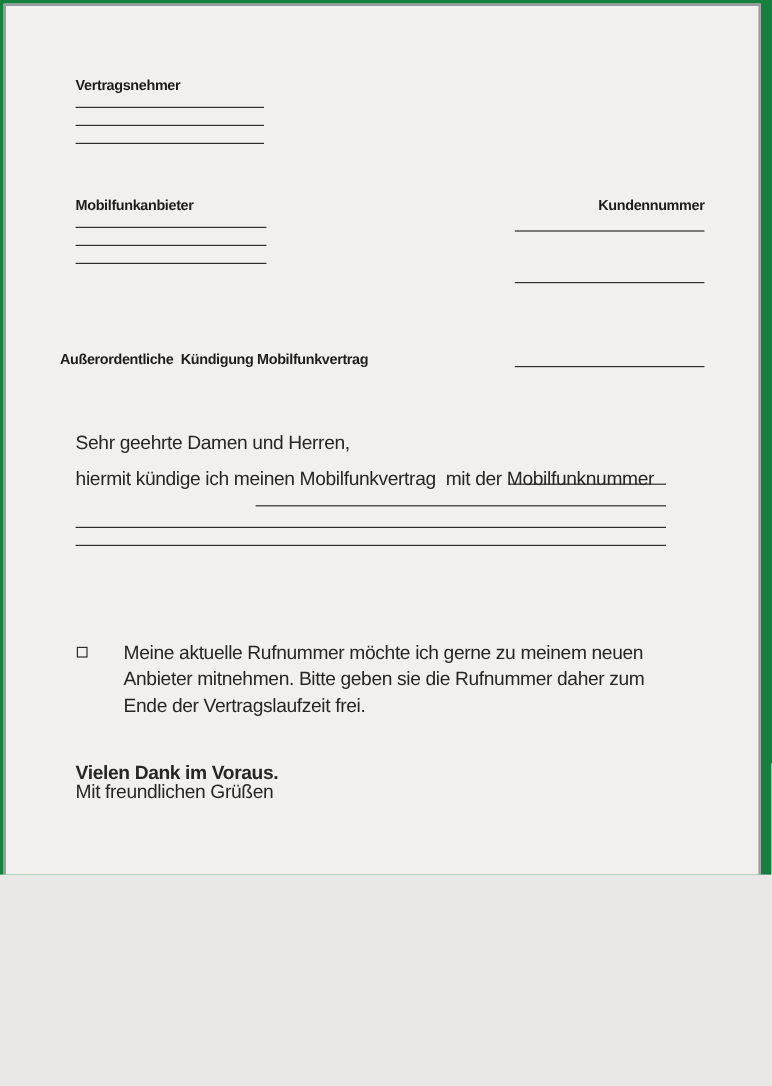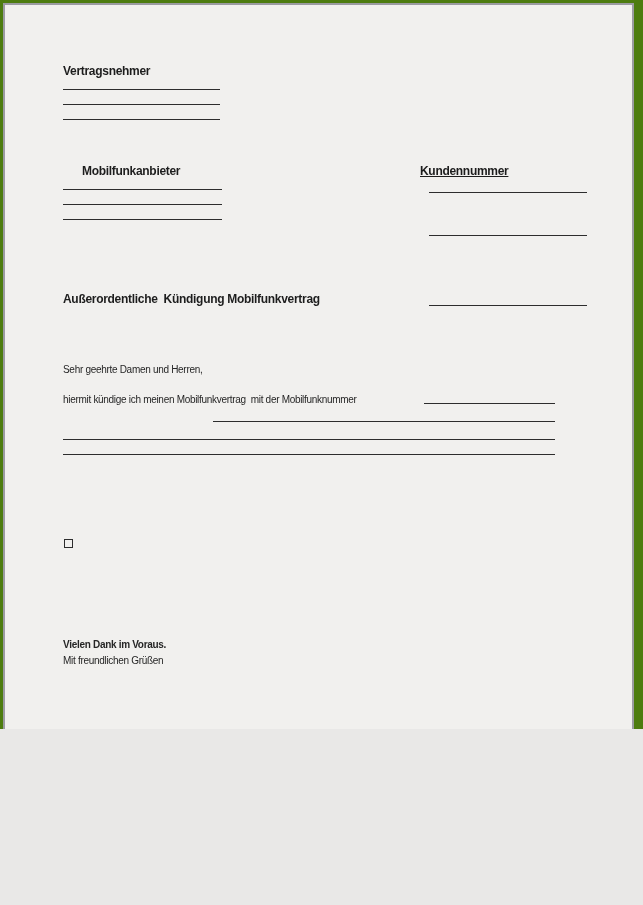--- a/index.html
+++ b/index.html
@@ -5,57 +5,57 @@
   html, body {
     margin: 0;
     padding: 0;
     background: #e9e8e7;
     font-family: "Liberation Sans", sans-serif;
   }
   .canvas {
     position: relative;
     width: 643px;
     height: 729px;
-    background: #4d7c0f;
+    background: #15803d;
     overflow: hidden;
     color: #222222;
   }
   
   .frame {
     position: absolute;
     left: 3px; top: 3px;
     width: 631px; height: 890px;
     border: 2px solid #9b9ba1;
     box-sizing: border-box;
     background: #f1f0ee;
   }
   .bottom-bar {
     position: absolute;
     left: 0; top: 896px;
     width: 643px; height: 5px;
     background: #54545e;
   }
   .abs { position: absolute; }
   .txt {
-    font-size: 10px;
+    font-size: 16px;
     letter-spacing: -0.3px;
     line-height: 18px;
     color: #262626;
     white-space: pre-wrap;
   }
   .bold {
     font-weight: bold;
     font-size: 12px;
     color: #1d1d1d;
   }
   .rule {
     height: 0;
     border-top: 1.5px solid #2d2d2d;
   }
-  .right { text-align: left; text-decoration: underline; }
+  .right { text-align: right; }
   .checkbox {
     width: 9px; height: 9px;
     border: 1.2px solid #2d2d2d;
     background: transparent;
     box-sizing: border-box;
   }
   .watermark {
     font-size: 8px;
     color: #dcdbda;
     letter-spacing: 0.5px;
@@ -67,43 +67,44 @@
 <div class="canvas">
 
   <div class="frame"></div>
   <div class="bottom-bar"></div>
 
   <div class="abs txt bold" style="left:63px; top:62px;">Vertragsnehmer</div>
   <div class="abs rule" style="left:63px; top:89px; width:157px;"></div>
   <div class="abs rule" style="left:63px; top:104px; width:157px;"></div>
   <div class="abs rule" style="left:63px; top:119px; width:157px;"></div>
 
-  <div class="abs txt bold" style="left:70px; top:162px;padding-left:12px;">Mobilfunkanbieter</div>
+  <div class="abs txt bold" style="left:51px; top:162px;padding-left:12px;">Mobilfunkanbieter</div>
   <div class="abs rule" style="left:63px; top:189px; width:159px;"></div>
   <div class="abs rule" style="left:63px; top:204px; width:159px;"></div>
   <div class="abs rule" style="left:63px; top:219px; width:159px;"></div>
 
   <div class="abs txt bold right" style="left:420px; top:162px; width:167px;">Kundennummer</div>
   <div class="abs rule" style="left:429px; top:192px; width:158px;"></div>
   <div class="abs rule" style="left:429px; top:235px; width:158px;"></div>
 
-  <div class="abs txt bold" style="left:63px; top:290px;text-align:center;">Außerordentliche  Kündigung Mobilfunkvertrag</div>
+  <div class="abs txt bold" style="left:50px; top:290px;text-align:center;">Außerordentliche  Kündigung Mobilfunkvertrag</div>
   <div class="abs rule" style="left:429px; top:305px; width:158px;"></div>
 
   <div class="abs txt" style="left:63px; top:361px;">Sehr geehrte Damen und Herren,</div>
 
   <div class="abs txt" style="left:63px; top:391px;">hiermit kündige ich meinen Mobilfunkvertrag  mit der Mobilfunknummer</div>
   <div class="abs rule" style="left:424px; top:403px; width:131px;"></div>
 
   <div class="abs rule" style="left:213px; top:421px; width:342px;"></div>
   <div class="abs rule" style="left:63px; top:439px; width:492px;"></div>
   <div class="abs rule" style="left:63px; top:454px; width:492px;"></div>
 
 
   <div class="abs checkbox" style="left:64px; top:539px;"></div>
+  <div class="abs txt" style="left:103px; top:534px; width:472px; line-height:22px;">Meine aktuelle Rufnummer möchte ich gerne zu meinem neuen Anbieter mitnehmen. Bitte geben sie die Rufnummer daher zum Ende der Vertragslaufzeit frei.</div>
 
   <div class="abs txt" style="left:63px; top:636px;font-weight:bold;">Vielen Dank im Voraus.</div>
   <div class="abs txt" style="left:63px; top:652px;">Mit freundlichen Grüßen</div>
 
   <div class="abs rule" style="left:63px; top:736px; width:182px;"></div>
 
   <div class="abs watermark" style="left:35px; top:846px;">http</div>
 
 </div>
 

